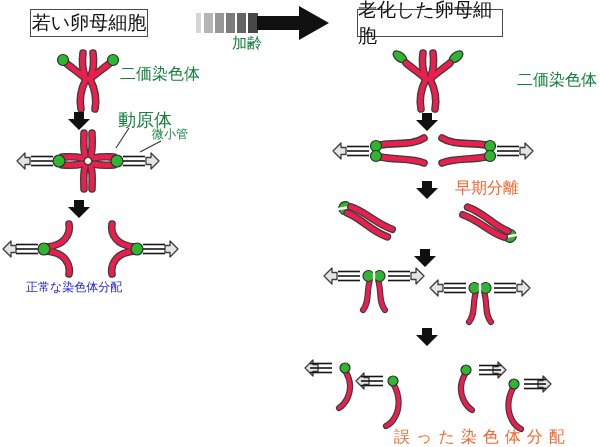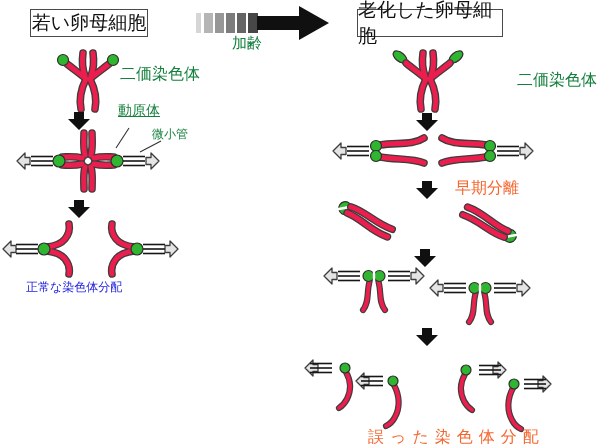--- a/index.html
+++ b/index.html
@@ -221,20 +221,20 @@
 
   <div class="box" style="left:30px;top:9px;width:116px;height:26px;">
     <span>若い卵母細胞</span>
   </div>
   <div class="box" style="left:357px;top:9px;width:144px;height:26px;">
     <span>老化した卵母細胞</span>
   </div>
   <div class="lbl" style="left:232px;top:34px;">加齢</div>
 
   <div class="lbl" style="left:120px;top:64px;font-size:16px;">二価染色体</div>
-  <div class="lbl" style="left:118px;top:102px;font-size:14px;text-decoration:underline;">動原体</div>
+  <div class="lbl" style="left:118px;top:110px;font-size:18px;">動原体</div>
   <div class="lbl" style="left:152px;top:127px;font-size:12px;">微小管</div>
   <div class="lbl blue" style="left:26px;top:280px;">正常な染色体分配</div>
 
   <div class="lbl" style="left:517px;top:70px;font-size:16px;">二価染色体</div>
   <div class="lbl orange" style="left:455px;top:178px;">早期分離</div>
-  <div class="lbl orange spread" style="left:368px;top:427px;">誤った染色体分配</div>
+  <div class="lbl orange spread" style="left:394px;top:427px;">誤った染色体分配</div>
 </div>
 
 </body></html>

